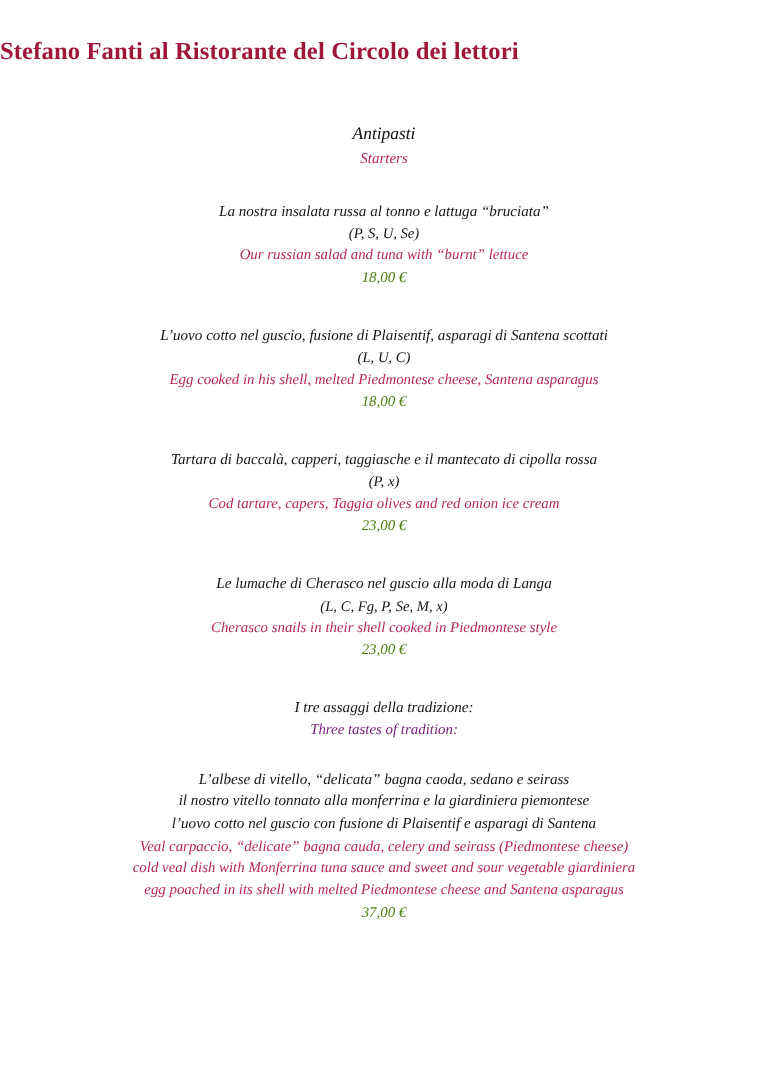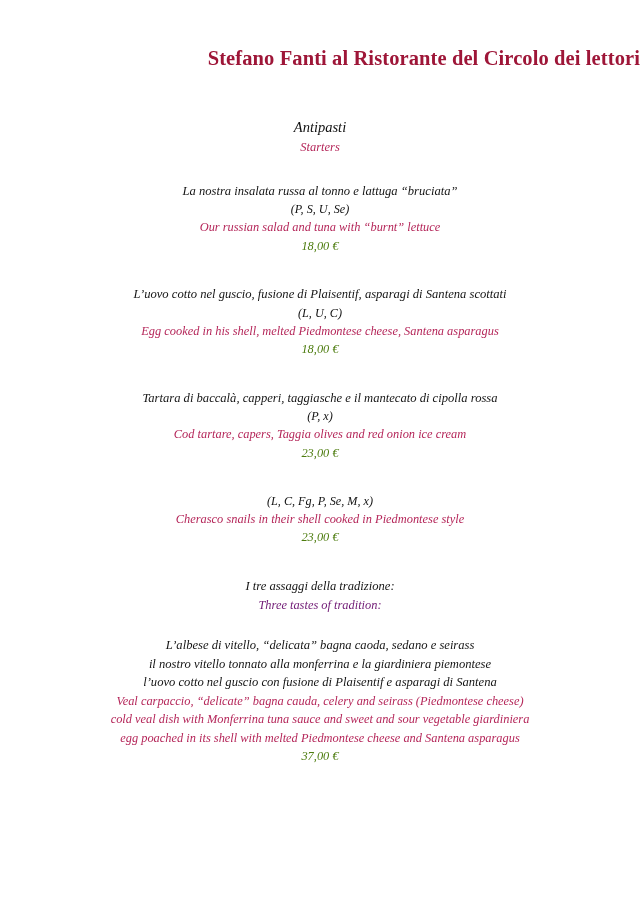--- a/index.html
+++ b/index.html
@@ -19,27 +19,27 @@
   .page {
     width: 640px;
     height: 905px;
     box-sizing: border-box;
     padding: 0;
     position: relative;
     background: #ffffff;
   }
 
   .restaurant-title {
-    text-align: right;
+    text-align: left;
     font-size: 20.5px;
     font-weight: 600;
     color: #9e1638;
     letter-spacing: 0.1px;
     margin: 0;
-    padding-top: 46px;
+    padding-top: 31px;
     line-height: 1.2;
   }
 
   .menu-body {
     padding: 0 60px;
     margin-top: 46px;
   }
 
   .section-heading {
     text-align: center;
@@ -149,20 +149,21 @@
 
     <div class="dish">
       <div class="name-it">Tartara di baccalà, capperi, taggiasche e il mantecato di cipolla rossa</div>
       <div class="allergens">(P, x)</div>
       <div class="name-en">Cod tartare, capers, Taggia olives and red onion ice cream</div>
       <div class="price">23,00 €</div>
     </div>
 
 
     <div class="dish">
+      <div class="name-it">Le lumache di Cherasco nel guscio alla moda di Langa</div>
       <div class="allergens">(L, C, Fg, P, Se, M, x)</div>
       <div class="name-en">Cherasco snails in their shell cooked in Piedmontese style</div>
       <div class="price">23,00 €</div>
     </div>
 
     <div class="tasting-block">
       <div class="tasting-heading">
         <div class="it">I tre assaggi della tradizione:</div>
         <div class="en">Three tastes of tradition:</div>
       </div>

